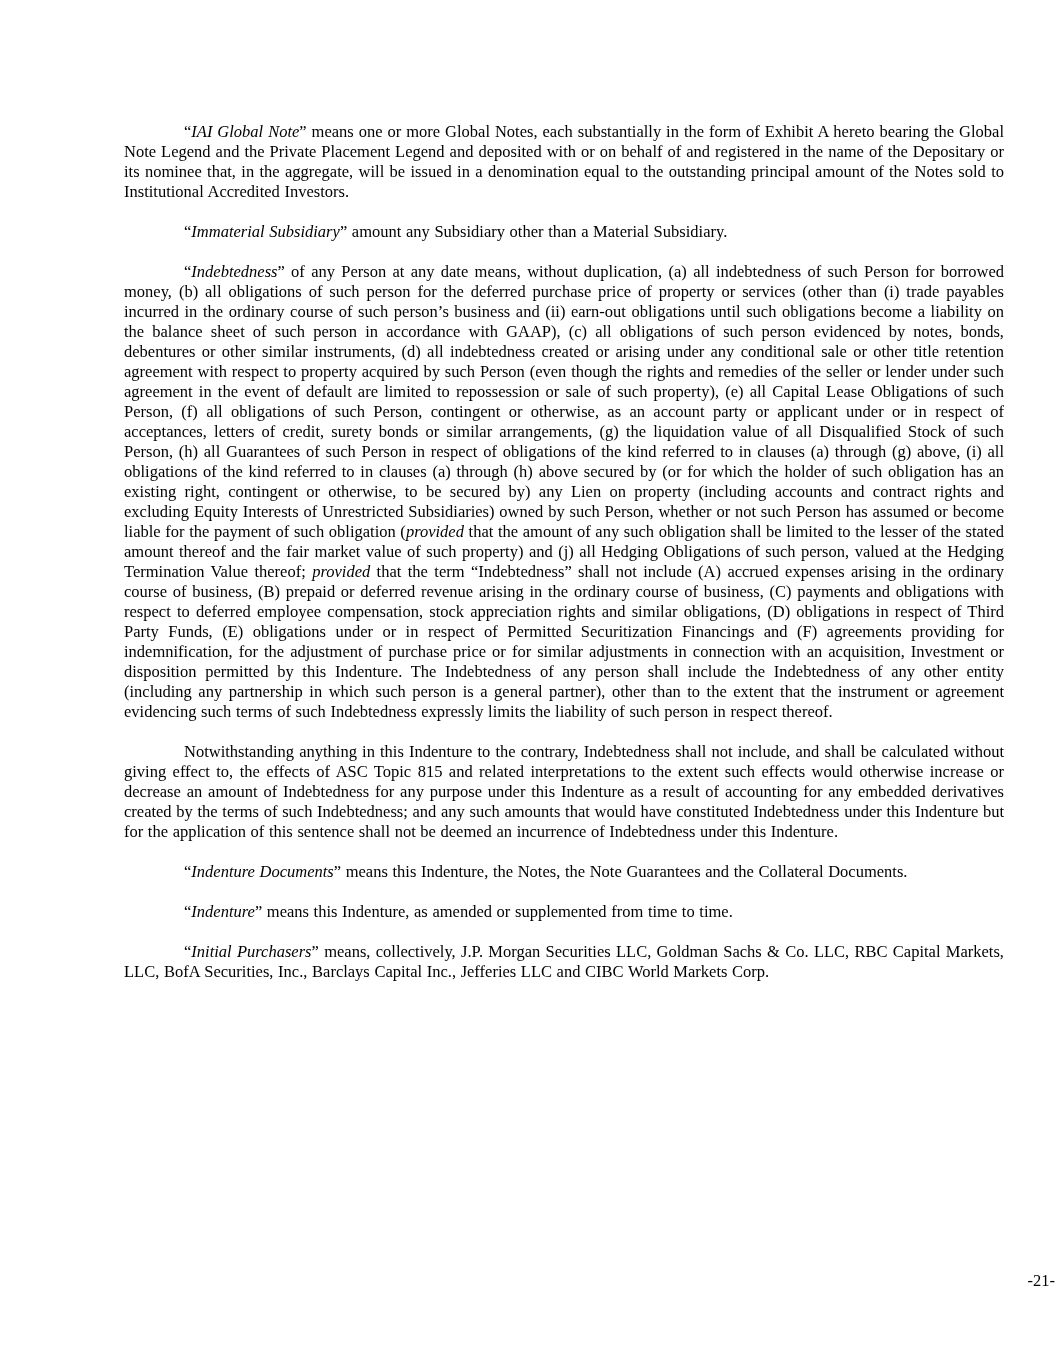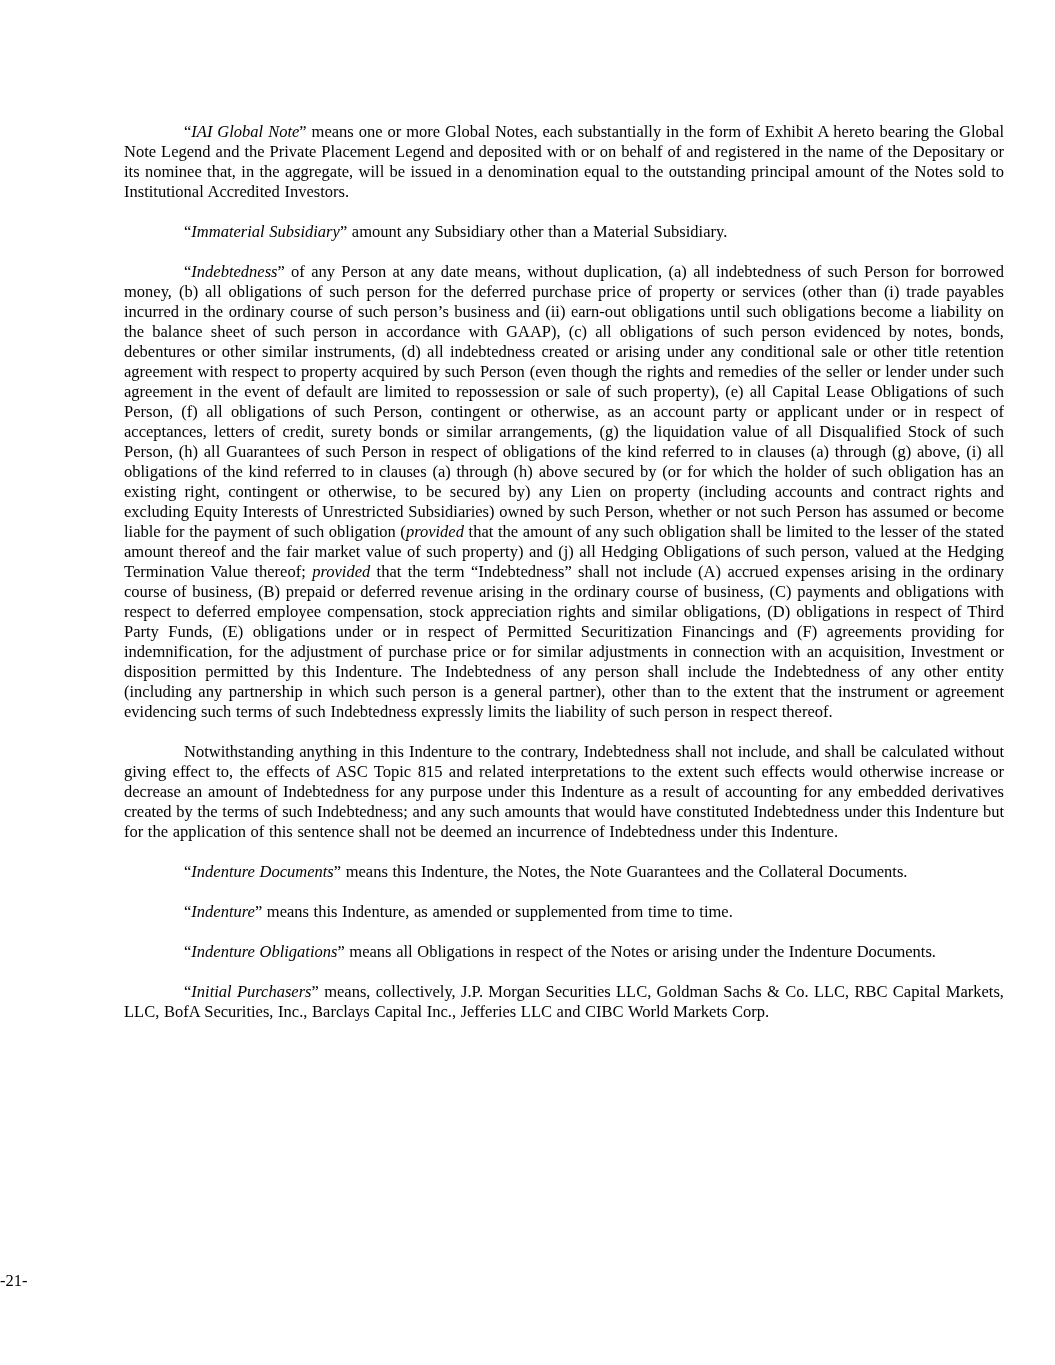--- a/index.html
+++ b/index.html
@@ -25,32 +25,31 @@
     margin: 0 0 20px 0;
     text-align: justify;
     text-indent: 60px;
     word-spacing: 0.5px;
   }
   .page-footer {
     position: absolute;
     left: 0;
     bottom: 74px;
     width: 100%;
-    text-align: left;
+    text-align: right;
     font-size: 16.5px;
   }
 </style>
 </head>
 <body>
 
 <div class="page">
   <div class="doc-body" id="doc-body">
       <p class="para"><span>“</span><i>IAI Global Note</i><span>” means one or more Global Notes, each substantially in the form of Exhibit A hereto bearing the Global Note Legend and the Private Placement Legend and deposited with or on behalf of and registered in the name of the Depositary or its nominee that, in the aggregate, will be issued in a denomination equal to the outstanding principal amount of the Notes sold to Institutional Accredited Investors.</span></p>
       <p class="para"><span>“</span><i>Immaterial Subsidiary</i><span>” amount any Subsidiary other than a Material Subsidiary.</span></p>
       <p class="para"><span>“</span><i>Indebtedness</i><span>” of any Person at any date means, without duplication, (a) all indebtedness of such Person for borrowed money, (b) all obligations of such person for the deferred purchase price of property or services (other than (i) trade payables incurred in the ordinary course of such person’s business and (ii) earn-out obligations until such obligations become a liability on the balance sheet of such person in accordance with GAAP), (c) all obligations of such person evidenced by notes, bonds, debentures or other similar instruments, (d) all indebtedness created or arising under any conditional sale or other title retention agreement with respect to property acquired by such Person (even though the rights and remedies of the seller or lender under such agreement in the event of default are limited to repossession or sale of such property), (e) all Capital Lease Obligations of such Person, (f) all obligations of such Person, contingent or otherwise, as an account party or applicant under or in respect of acceptances, letters of credit, surety bonds or similar arrangements, (g) the liquidation value of all Disqualified Stock of such Person, (h) all Guarantees of such Person in respect of obligations of the kind referred to in clauses (a) through (g) above, (i) all obligations of the kind referred to in clauses (a) through (h) above secured by (or for which the holder of such obligation has an existing right, contingent or otherwise, to be secured by) any Lien on property (including accounts and contract rights and excluding Equity Interests of Unrestricted Subsidiaries) owned by such Person, whether or not such Person has assumed or become liable for the payment of such obligation (</span><i>provided</i><span> that the amount of any such obligation shall be limited to the lesser of the stated amount thereof and the fair market value of such property) and (j) all Hedging Obligations of such person, valued at the Hedging Termination Value thereof; </span><i>provided</i><span> that the term “Indebtedness” shall not include (A) accrued expenses arising in the ordinary course of business, (B) prepaid or deferred revenue arising in the ordinary course of business, (C) payments and obligations with respect to deferred employee compensation, stock appreciation rights and similar obligations, (D) obligations in respect of Third Party Funds, (E) obligations under or in respect of Permitted Securitization Financings and (F) agreements providing for indemnification, for the adjustment of purchase price or for similar adjustments in connection with an acquisition, Investment or disposition permitted by this Indenture. The Indebtedness of any person shall include the Indebtedness of any other entity (including any partnership in which such person is a general partner), other than to the extent that the instrument or agreement evidencing such terms of such Indebtedness expressly limits the liability of such person in respect thereof.</span></p>
       <p class="para"><span>Notwithstanding anything in this Indenture to the contrary, Indebtedness shall not include, and shall be calculated without giving effect to, the effects of ASC Topic 815 and related interpretations to the extent such effects would otherwise increase or decrease an amount of Indebtedness for any purpose under this Indenture as a result of accounting for any embedded derivatives created by the terms of such Indebtedness; and any such amounts that would have constituted Indebtedness under this Indenture but for the application of this sentence shall not be deemed an incurrence of Indebtedness under this Indenture.</span></p>
       <p class="para"><span>“</span><i>Indenture Documents</i><span>” means this Indenture, the Notes, the Note Guarantees and the Collateral Documents.</span></p>
       <p class="para"><span>“</span><i>Indenture</i><span>” means this Indenture, as amended or supplemented from time to time.</span></p>
-      <p class="para"><span>“</span><i>Indenture Obligations</i><span>” means all Obligations in respect of the Notes or arising under the Indenture Documents.</span></p>
       <p class="para"><span>“</span><i>Initial Purchasers</i><span>” means, collectively,  J.P. Morgan Securities LLC, Goldman Sachs &amp; Co. LLC, RBC Capital Markets, LLC, BofA Securities, Inc., Barclays Capital Inc., Jefferies LLC and CIBC World Markets Corp.</span></p>
     </div>
   <div class="page-footer">-21-</div>
 </div>
 
 </body></html>

